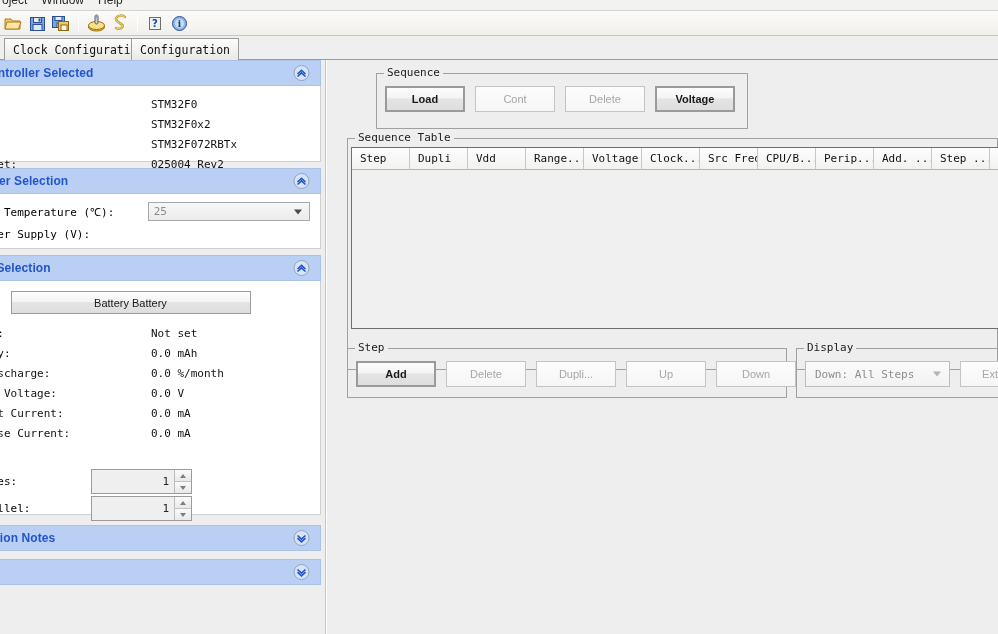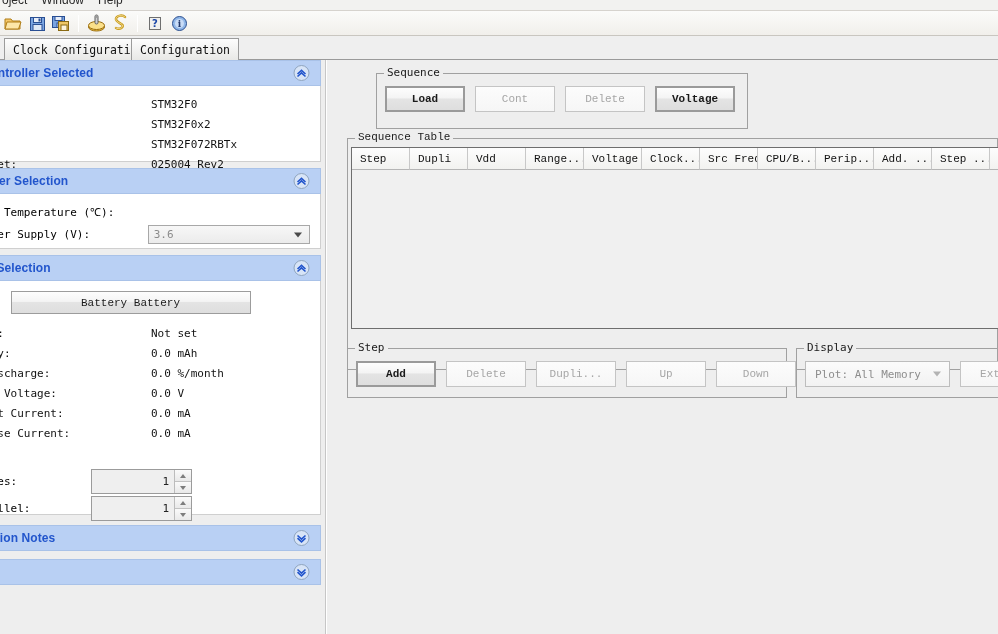--- a/index.html
+++ b/index.html
@@ -145,21 +145,21 @@
   }
   .param-row { display: flex; align-items: center; height: 21px; margin-bottom: 2px; }
   .param-label { width: 200px; font-size: 11px; }
 
   
   .btn {
     height: 22px;
     border: 1px solid #9c9c9c;
     background: linear-gradient(to bottom,#fdfdfd 0%,#f4f4f4 45%, #e4e4e4 50%, #dedede 100%);
     display: inline-flex; align-items: center; justify-content: center;
-    font-family: Liberation Mono, monospace;
+    font-family: Liberation Sans, sans-serif;
     font-size: 11px;
     color: #1a1a1a;
     white-space: nowrap;
   }
   .btn.disabled { color: #a6a6a6; border-color: #c4c4c4;
     background: linear-gradient(to bottom,#fcfcfc 0%,#f6f6f6 100%); }
   .btn.default { border: 2px solid #9a9a9a; font-weight: bold; }
 
   .spin-row { display:flex; align-items:center; height: 27px; }
   .spin-label { width: 140px; font-size: 11px; }
@@ -217,21 +217,21 @@
     color: #1a1a1a;
     white-space: nowrap;
   }
 
   
   .seq-box { left: 24px; top: 13px; width: 372px; height: 56px; margin-left: 17px; }
   .seq-row { position: absolute; left: 8px; top: 12px; display: flex; gap: 10px; }
   .seq-row .btn { width: 80px; height: 26px; }
 
   
-  .tbl-box { left: 12px; top: 78px; width: 651px; height: 232px; font-family: Liberation Mono, monospace; }
+  .tbl-box { left: 12px; top: 78px; width: 651px; height: 232px; }
   .tbl-wrap {
     position: absolute; left: 3px; top: 8px;
     width: 1000px; height: 182px;
     background: #f0f0f0;
     border: 1px solid #6e6e6e;
     overflow: hidden;
   }
   .tbl-header { display: flex; height: 22px; background: #f7f7f5; }
   .th {
     height: 22px;
@@ -386,27 +386,27 @@
             <svg width="17" height="17" viewBox="0 0 17 17">
               <circle cx="8.5" cy="8.5" r="7.5" fill="#d7e4f7" stroke="#8fa4bd" stroke-width="1"></circle>
               <path d="M4.5 9.5 L8.5 5.8 L12.5 9.5" fill="none" stroke="#2255cc" stroke-width="1.6"></path>
               <path d="M4.5 12 L8.5 8.3 L12.5 12" fill="none" stroke="#2255cc" stroke-width="1.6"></path>
             </svg>
           </span>
         </div>
         <div class="sec-body" style="height:55px; padding-top:7px;">
           <div class="param-row">
             <span class="param-label">Ambient Temperature (℃):</span>
+            <div class="combo">
+              <span>25</span>
+              <span class="arrow"></span>
+            </div>
           </div>
           <div class="param-row">
             <span class="param-label">Vdd Power Supply (V):</span>
-            <div class="combo">
-              <span>3.6</span>
-              <span class="arrow"></span>
-            </div>
           </div>
         </div>
       </div>
 
       <div class="section" style="margin-top:6px;">
         <div class="sec-head">
           <span class="title">Battery Selection</span>
           <span class="chev">
             <svg width="17" height="17" viewBox="0 0 17 17">
               <circle cx="8.5" cy="8.5" r="7.5" fill="#d7e4f7" stroke="#8fa4bd" stroke-width="1"></circle>
@@ -572,21 +572,21 @@
         <div class="btn disabled">
           <span>Down</span>
         </div>
       </div>
     </div>
 
     <div class="groupbox disp-box">
       <span class="gb-title">Display</span>
       <div class="disp-row">
         <div class="disp-combo">
-          <span>Plot: All Memory</span>
+          <span>Down: All Steps</span>
           <span class="arrow"></span>
         </div>
         <div class="btn disabled">
           <span>Ext</span>
         </div>
       </div>
     </div>
 
   </div>
 </div>

